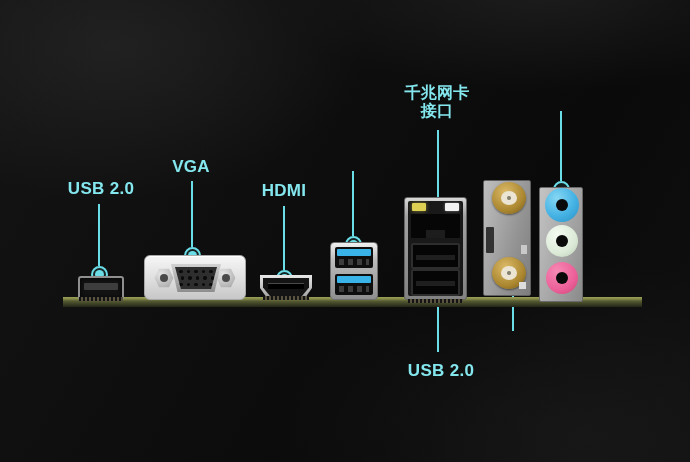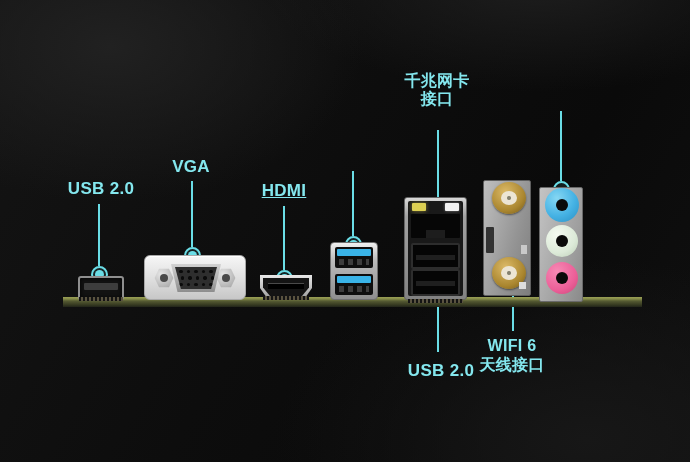--- a/index.html
+++ b/index.html
@@ -208,29 +208,25 @@
   <div class="marker dot" style="left:345px;top:236px;width:17px;height:17px;"></div>
   <div class="marker" style="left:429px;top:197px;width:19px;height:19px;"></div>
   <div class="marker" style="left:429px;top:270px;width:18px;height:18px;"></div>
   <div class="marker" style="left:505px;top:249px;width:16px;height:16px;"></div>
   <div class="marker" style="left:553px;top:181px;width:17px;height:17px;"></div>
 
   <div class="lbl" style="left:101px;top:179px;font-size:17px;">USB 2.0</div>
 
   <div class="lbl" style="left:191px;top:157px;font-size:17px;">VGA</div>
 
-  <div class="lbl" style="left:284px;top:181px;font-size:17px;text-decoration:underline;">HDMI</div>
-
-
-  <div class="lbl" style="left:437px;top:72px;font-size:16px;line-height:18px;">
+  <div class="lbl" style="left:284px;top:181px;font-size:17px;">HDMI</div>
+
+
+  <div class="lbl" style="left:437px;top:84px;font-size:16px;line-height:18px;">
     <span class="ln">千兆网卡</span>
     <span class="ln">接口</span>
   </div>
 
 
   <div class="lbl" style="left:441px;top:361px;font-size:17px;">USB 2.0</div>
 
-  <div class="lbl" style="left:512px;top:336px;font-size:16px;line-height:19px;">
-    <span class="ln">WIFI 6</span>
-    <span class="ln">天线接口</span>
-  </div>
 
 </div>
 
 </body></html>

